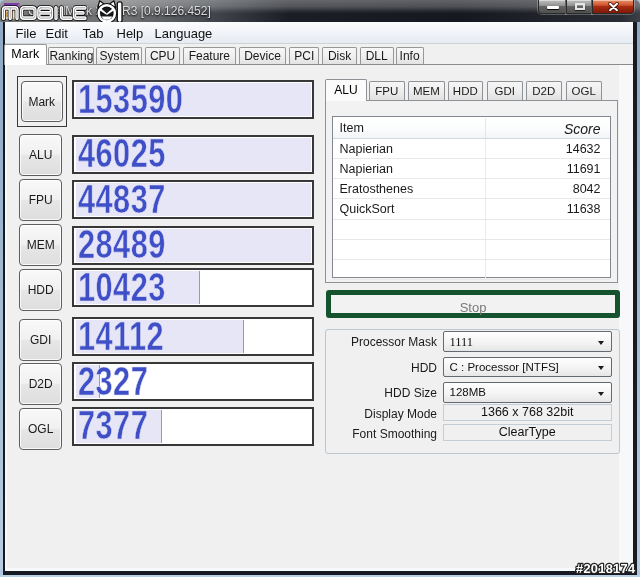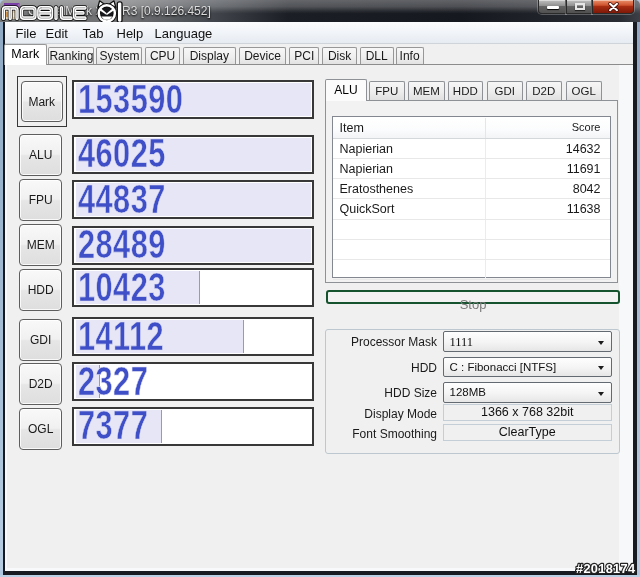--- a/index.html
+++ b/index.html
@@ -69,29 +69,29 @@
 
 
 .rtab { position:absolute; top:81px; height:19px; background:linear-gradient(180deg,#f6f6f6 0%,#ededed 55%,#e0e0e0 100%); border:1px solid #8e9297; border-bottom:none; border-radius:2px 2px 0 0; font-size:11.5px; color:#1a1a1a; text-align:center; line-height:18px; }
 #rtab-sel { position:absolute; left:325px; top:79px; width:42px; height:21.5px; background:#fbfbfb; border:1px solid #8e9297; border-bottom:none; border-radius:2px 2px 0 0; font-size:12px; color:#000; text-align:center; line-height:20px; z-index:3; }
 #rpanel { position:absolute; left:325px; top:99.8px; width:293px; height:183px; border:1px solid #8e9297; background:#f2f2f2; }
 
 
 #lv { position:absolute; left:331.5px; top:116px; width:279.5px; height:162px; border:1px solid #828790; background:#fff; }
 #lvhead { position:absolute; left:0; top:0; width:100%; height:22px; background:linear-gradient(180deg,#ffffff 0%,#fbfcfd 60%,#f2f4f6 100%); border-bottom:1px solid #d5d8db; }
 #lvhead .c1 { position:absolute; left:7px; top:4px; font-size:12.5px; color:#1a1a1a; }
-#lvhead .c2 { position:absolute; right:9.5px; top:4px; font-size:11px; color:#1a1a1a; }
+#lvhead .c2 { position:absolute; right:9.5px; top:4px; font-size:14px; color:#1a1a1a;font-style:italic; }
 #lvvd { position:absolute; left:152px; top:1px; width:1px; height:20px; background:#e4e6e8; }
 #lvvd2 { position:absolute; left:152px; top:22px; width:1px; height:139px; background:#ececec; }
 .lrow { position:absolute; left:0; width:100%; height:20.15px; border-bottom:1px solid #e8e8e8; }
 .lrow .i { position:absolute; left:7px; top:3px; font-size:12.5px; color:#1a1a1a; }
 .lrow .s { position:absolute; right:9.5px; top:3px; font-size:12.5px; color:#1a1a1a; }
 
 
-#stop { position:absolute; left:326px; top:290px; width:294px; height:14px; border:2px solid #14532d; border-radius:3px; background:#f2f2f2; font-size:13px; color:#7a7a7a; text-align:center; line-height:25px; }
+#stop { position:absolute; left:326px; top:290px; width:294px; height:28px; border:5px solid #14532d; border-radius:3px; background:#f2f2f2; font-size:13px; color:#7a7a7a; text-align:center; line-height:25px; }
 
 
 #grp { position:absolute; left:325px; top:329px; width:295px; height:125px; border:1px solid #bcc7cf; border-radius:3px; }
 .flabel { position:absolute; width:112px; text-align:right; font-size:12px; color:#1a1a1a; }
 .combo { position:absolute; left:442.5px; width:169.5px; height:20.5px; border:1px solid #646a72; border-radius:2px; background:linear-gradient(180deg,#fefefe 0%,#f4f4f4 55%,#e6e6e6 100%); }
 .combo .t { position:absolute; left:6px; top:3px; font-size:11.5px; color:#111; }
 .combo .a { position:absolute; right:7px; top:8.5px; width:0; height:0; border-left:3.8px solid transparent; border-right:3.8px solid transparent; border-top:4px solid #1c1c1c; }
 .fbox { position:absolute; left:442.5px; width:169.5px; height:16.5px; border:1px solid #c3ced6; background:#f0f0f0; text-align:center; font-size:12.5px; color:#111; line-height:15px; }
 
 
@@ -176,21 +176,21 @@
     <span class="mi" style="left:112px">Help</span>
     <span class="mi" style="left:150px">Language</span>
   </div>
 
   <div id="tabstrip"></div>
   <div id="tabline"></div>
   <div id="mtab-sel" style="left:4px;top:44px;">Mark</div>
   <div class="mtab" style="left:48.4px;width:45.4px">Ranking</div>
   <div class="mtab" style="left:96.4px;width:46px">System</div>
   <div class="mtab" style="left:145.3px;width:34.5px">CPU</div>
-  <div class="mtab" style="left:182.7px;width:53.3px">Display</div>
+  <div class="mtab" style="left:182.7px;width:53.3px">Feature</div>
   <div class="mtab" style="left:238.8px;width:47.5px">Device</div>
   <div class="mtab" style="left:289.2px;width:30.2px">PCI</div>
   <div class="mtab" style="left:322.3px;width:34.5px">Disk</div>
   <div class="mtab" style="left:359.7px;width:34px">DLL</div>
   <div class="mtab" style="left:395.6px;width:28px">Info</div>
 
   <div id="page"></div>
   <div id="pagehl"></div>
   <div class="abs" style="left:4.5px;top:65px;width:2px;height:505.5px;background:#f8f9fa"></div>
   <div class="abs" style="left:4.5px;top:568px;width:628px;height:2.5px;background:#f8f9fa"></div>
@@ -278,21 +278,21 @@
   <div id="stop">Stop</div>
   <div id="grp"></div>
 
   <div class="flabel" style="left:325px;top:335px">Processor Mask</div>
   <div class="combo" style="top:331.3px">
       <span class="t" style="font-family:'Liberation Serif',serif;font-size:12.5px;top:2.5px">1111</span>
       <span class="a"></span>
     </div>
   <div class="flabel" style="left:325px;top:360.5px">HDD</div>
   <div class="combo" style="top:356.9px">
-      <span class="t">C : Fibonacci [NTFS]</span>
+      <span class="t">C : Processor [NTFS]</span>
       <span class="a"></span>
     </div>
   <div class="flabel" style="left:325px;top:385.5px">HDD Size</div>
   <div class="combo" style="top:382.1px">
       <span class="t">128MB</span>
       <span class="a"></span>
     </div>
   <div class="flabel" style="left:325px;top:406.5px">Display Mode</div>
   <div class="fbox" style="top:404px">1366 x 768 32bit</div>
   <div class="flabel" style="left:325px;top:426.5px">Font Smoothing</div>

